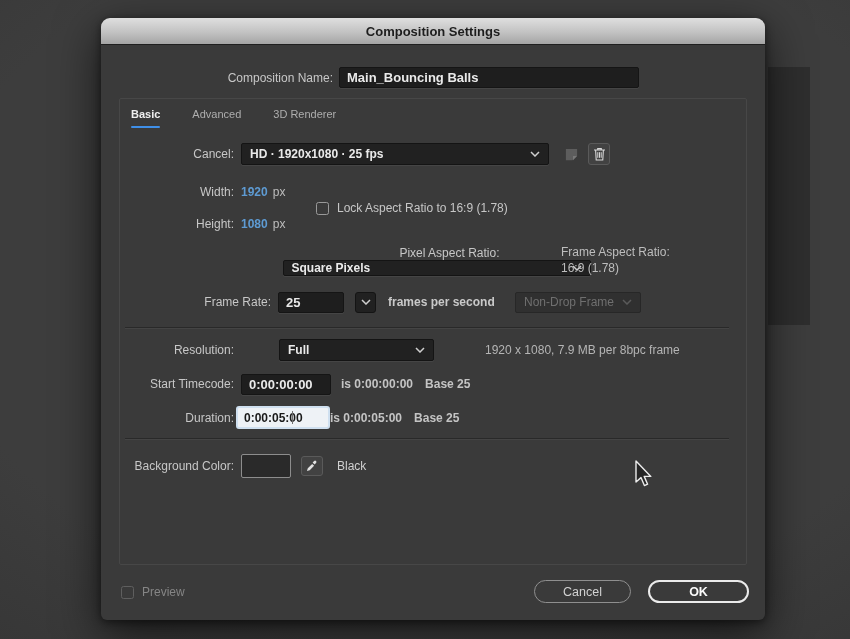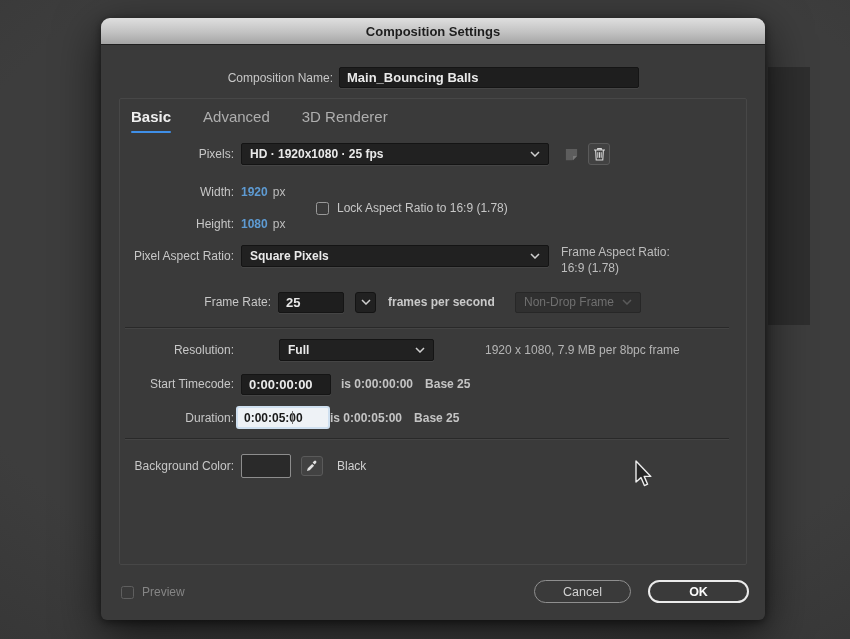--- a/index.html
+++ b/index.html
@@ -37,21 +37,21 @@
     background:#212121; border:1px solid #141414; border-radius:2px;
     box-shadow:0 1px 0 rgba(255,255,255,.06);
     height:22px; display:flex; align-items:center; padding:0 8px;
     color:#eaeaea; font-weight:600; font-size:12px; cursor:default;
   }
   .dropdown .dval { flex:1; white-space:nowrap; overflow:hidden; }
   .dropdown.disabled { background:#303030; border-color:#272727; box-shadow:none; color:#6f6f6f; font-weight:400; }
   .chev { flex:none; margin-left:6px; }
 
   .panel { position:absolute; left:18px; top:80px; width:628px; height:467px; border:1px solid #474747; border-radius:2px; }
-  .tabs { position:absolute; left:30px; top:90px; display:flex; gap:32px; font-size:15px; }
+  .tabs { position:absolute; left:30px; top:90px; display:flex; gap:32px; font-size:11px; }
   .tab { position:relative; color:#aeaeae; padding-bottom:6px; cursor:default; }
   .tab.active { color:#efefef; font-weight:bold; }
   .tab.active::after { content:""; position:absolute; left:0; right:0; bottom:-2px; height:2px; background:#3f8fe8; border-radius:1px; }
 
   .sep { position:absolute; left:24px; width:604px; height:1px; background:#292929; box-shadow:0 1px 0 rgba(255,255,255,.05); }
 
   .blue-val { font-weight:600; color:#5e9bd3; }
   .unit { margin-left:5px; color:#bdbdbd; }
   .info-txt { color:#b5b5b5; font-weight:400; }
 
@@ -105,21 +105,21 @@
     </div>
 
     <div class="panel"></div>
     <div class="tabs">
       <div class="tab active">Basic</div>
       <div class="tab">Advanced</div>
       <div class="tab">3D Renderer</div>
     </div>
 
     <div class="row" style="top:125px; height:22px;">
-      <span class="lbl">Pixels:</span>
+      <span class="lbl">Cancel:</span>
       <div class="dropdown" style="margin-left:7px; width:308px;">
         <span class="dval">HD · 1920x1080 · 25 fps</span>
         <svg class="chev" width="10" height="6" viewBox="0 0 10 6">
             <polyline points="1,1 5,5 9,1" fill="none" stroke="#cfcfcf" stroke-width="1.5"></polyline>
           </svg>
       </div>
       <span class="ghost-icon" style="margin-left:12px;">
         <svg width="15" height="15" viewBox="0 0 16 16">
             <path d="M2 2h12v7l-5 5H2z" fill="#5d5d5d"></path>
             <path d="M14 9.6l-4.4 4.4V9.6z" fill="#787878"></path>
@@ -143,21 +143,21 @@
       <span class="checkbox"></span>
       <span style="margin-left:8px;">Lock Aspect Ratio to 16:9 (1.78)</span>
     </div>
 
     <div class="row" style="top:197px; height:18px;">
       <span class="lbl">Height:</span>
       <span class="blue-val" style="margin-left: 7px; color: rgb(94, 155, 211);">1080</span>
       <span class="unit">px</span>
     </div>
 
-    <div class="row" style="top:228px; height:20px;">
+    <div class="row" style="top:228px; height:20px;flex-direction:column;">
       <span class="lbl">Pixel Aspect Ratio:</span>
       <div class="dropdown" style="margin-left:7px; width:308px;">
         <span class="dval">Square Pixels</span>
         <svg class="chev" width="10" height="6" viewBox="0 0 10 6">
             <polyline points="1,1 5,5 9,1" fill="none" stroke="#cfcfcf" stroke-width="1.5"></polyline>
           </svg>
       </div>
     </div>
 
     <div class="fa-block">

